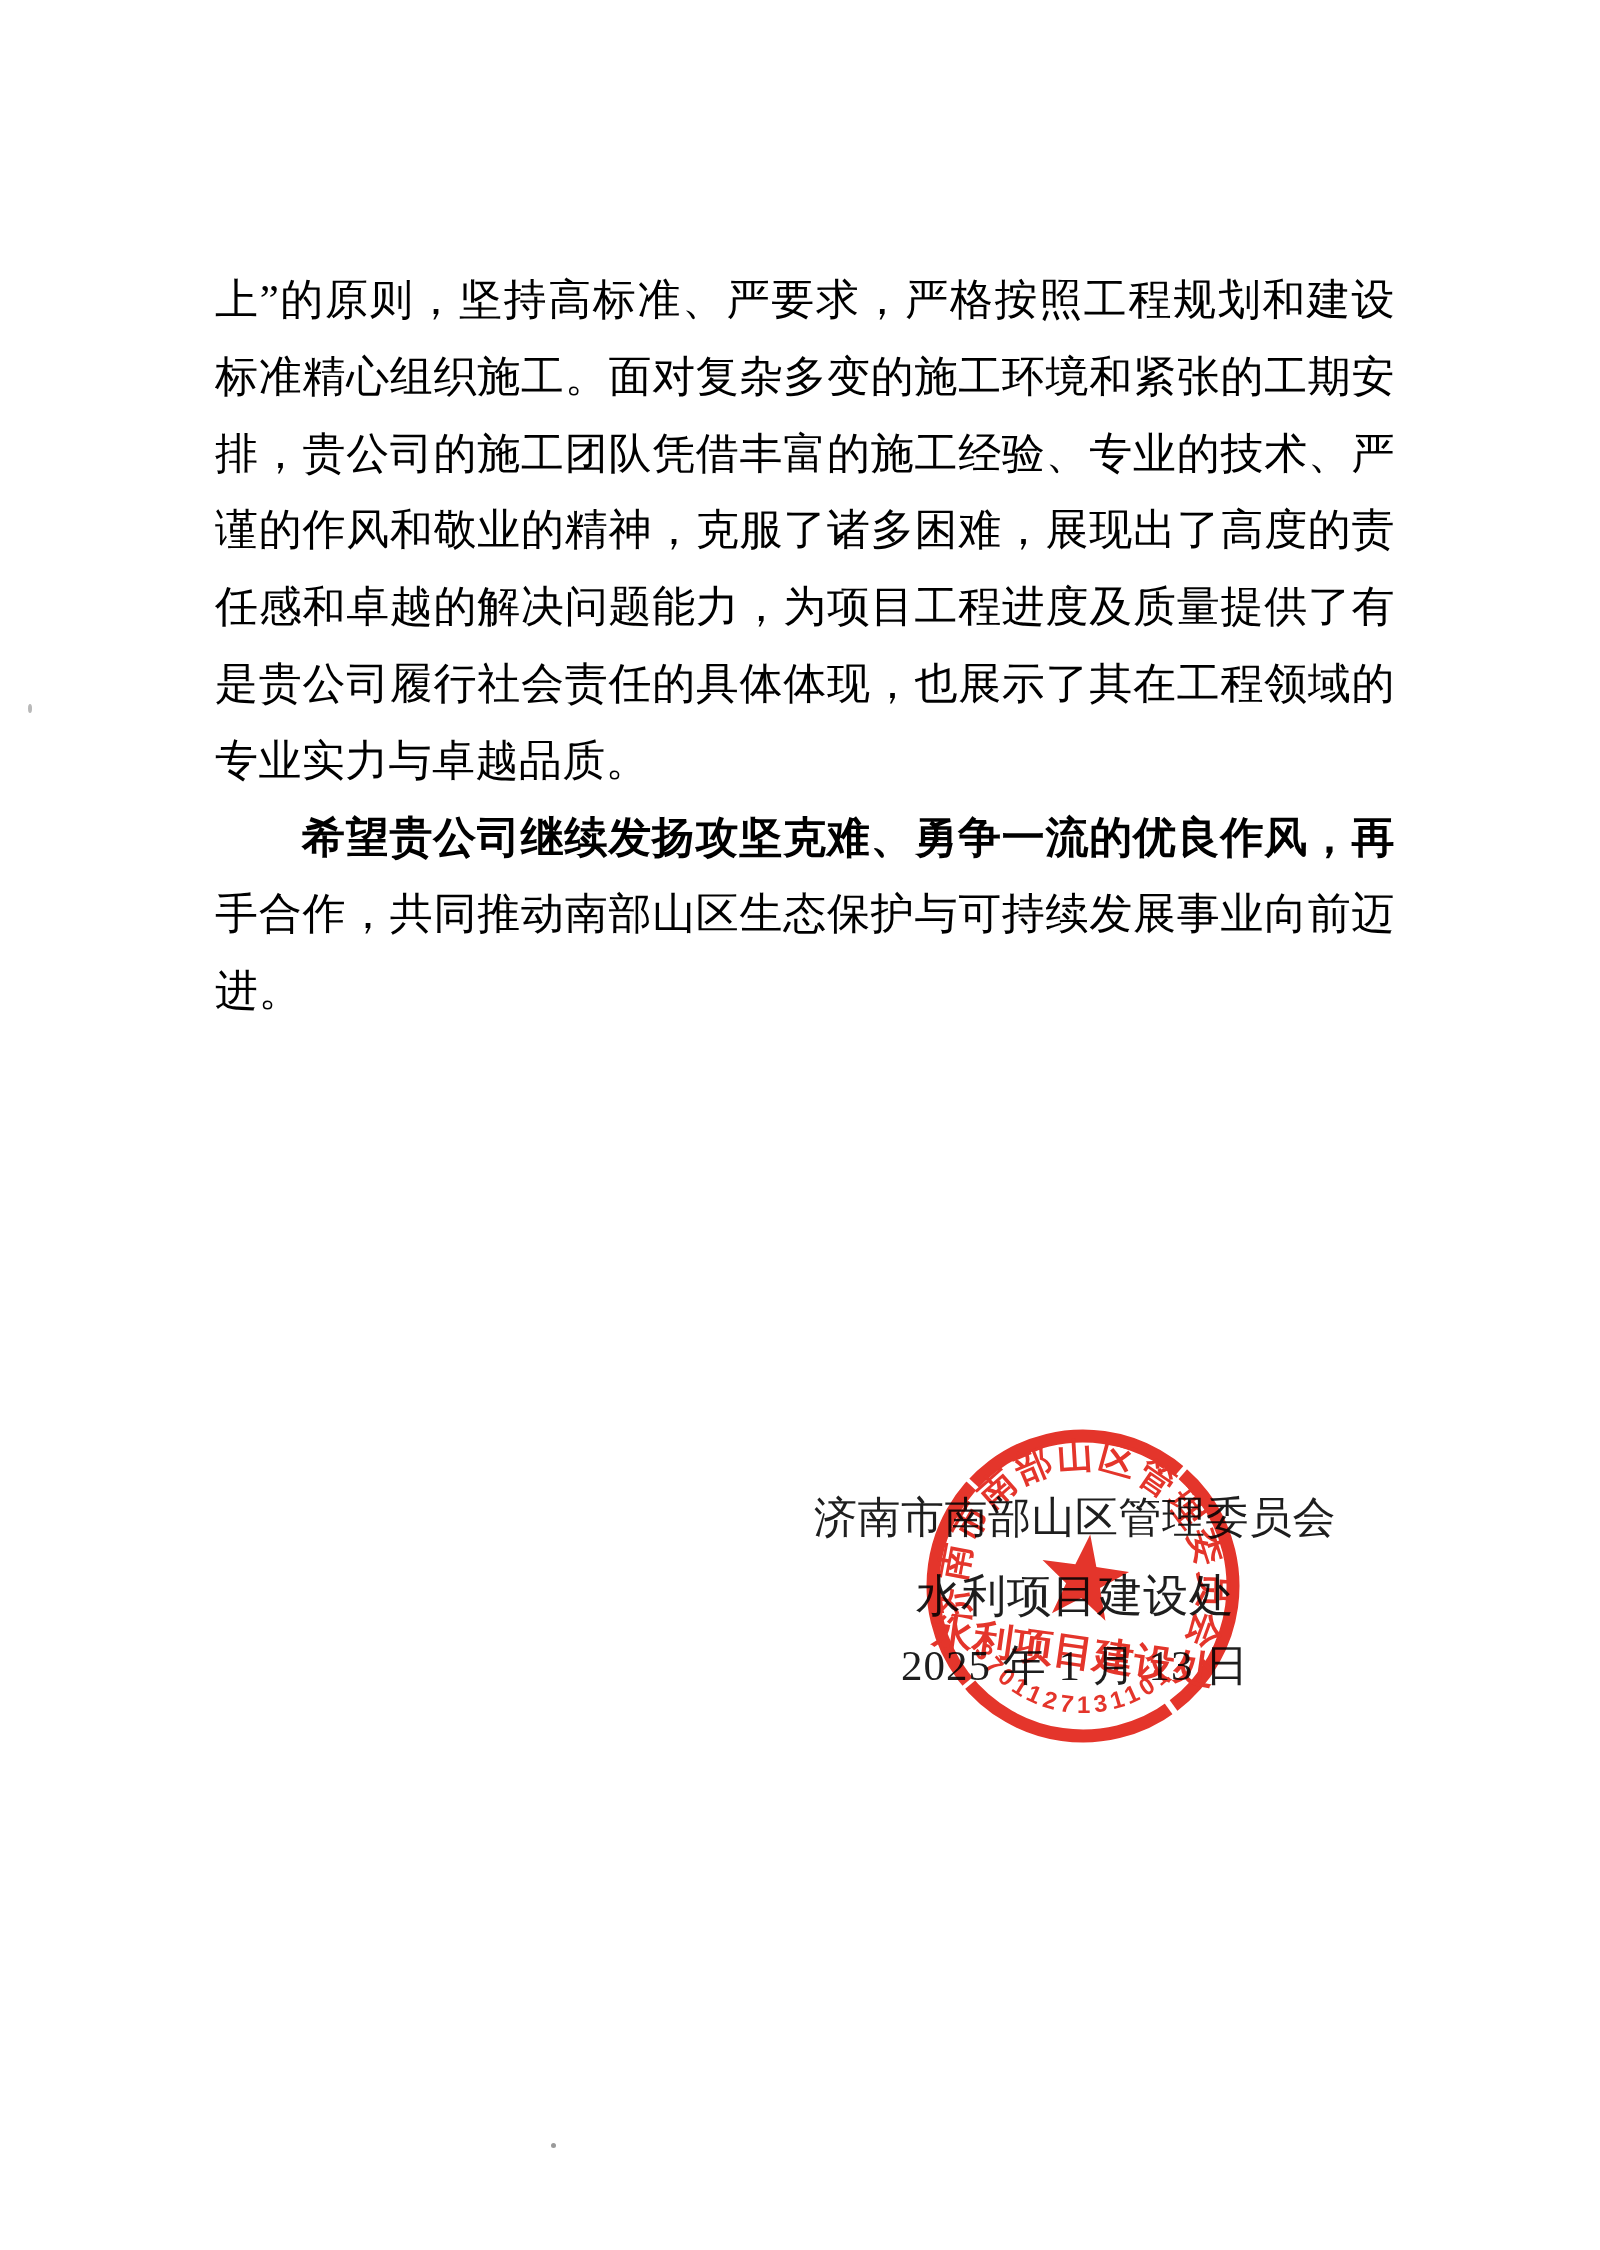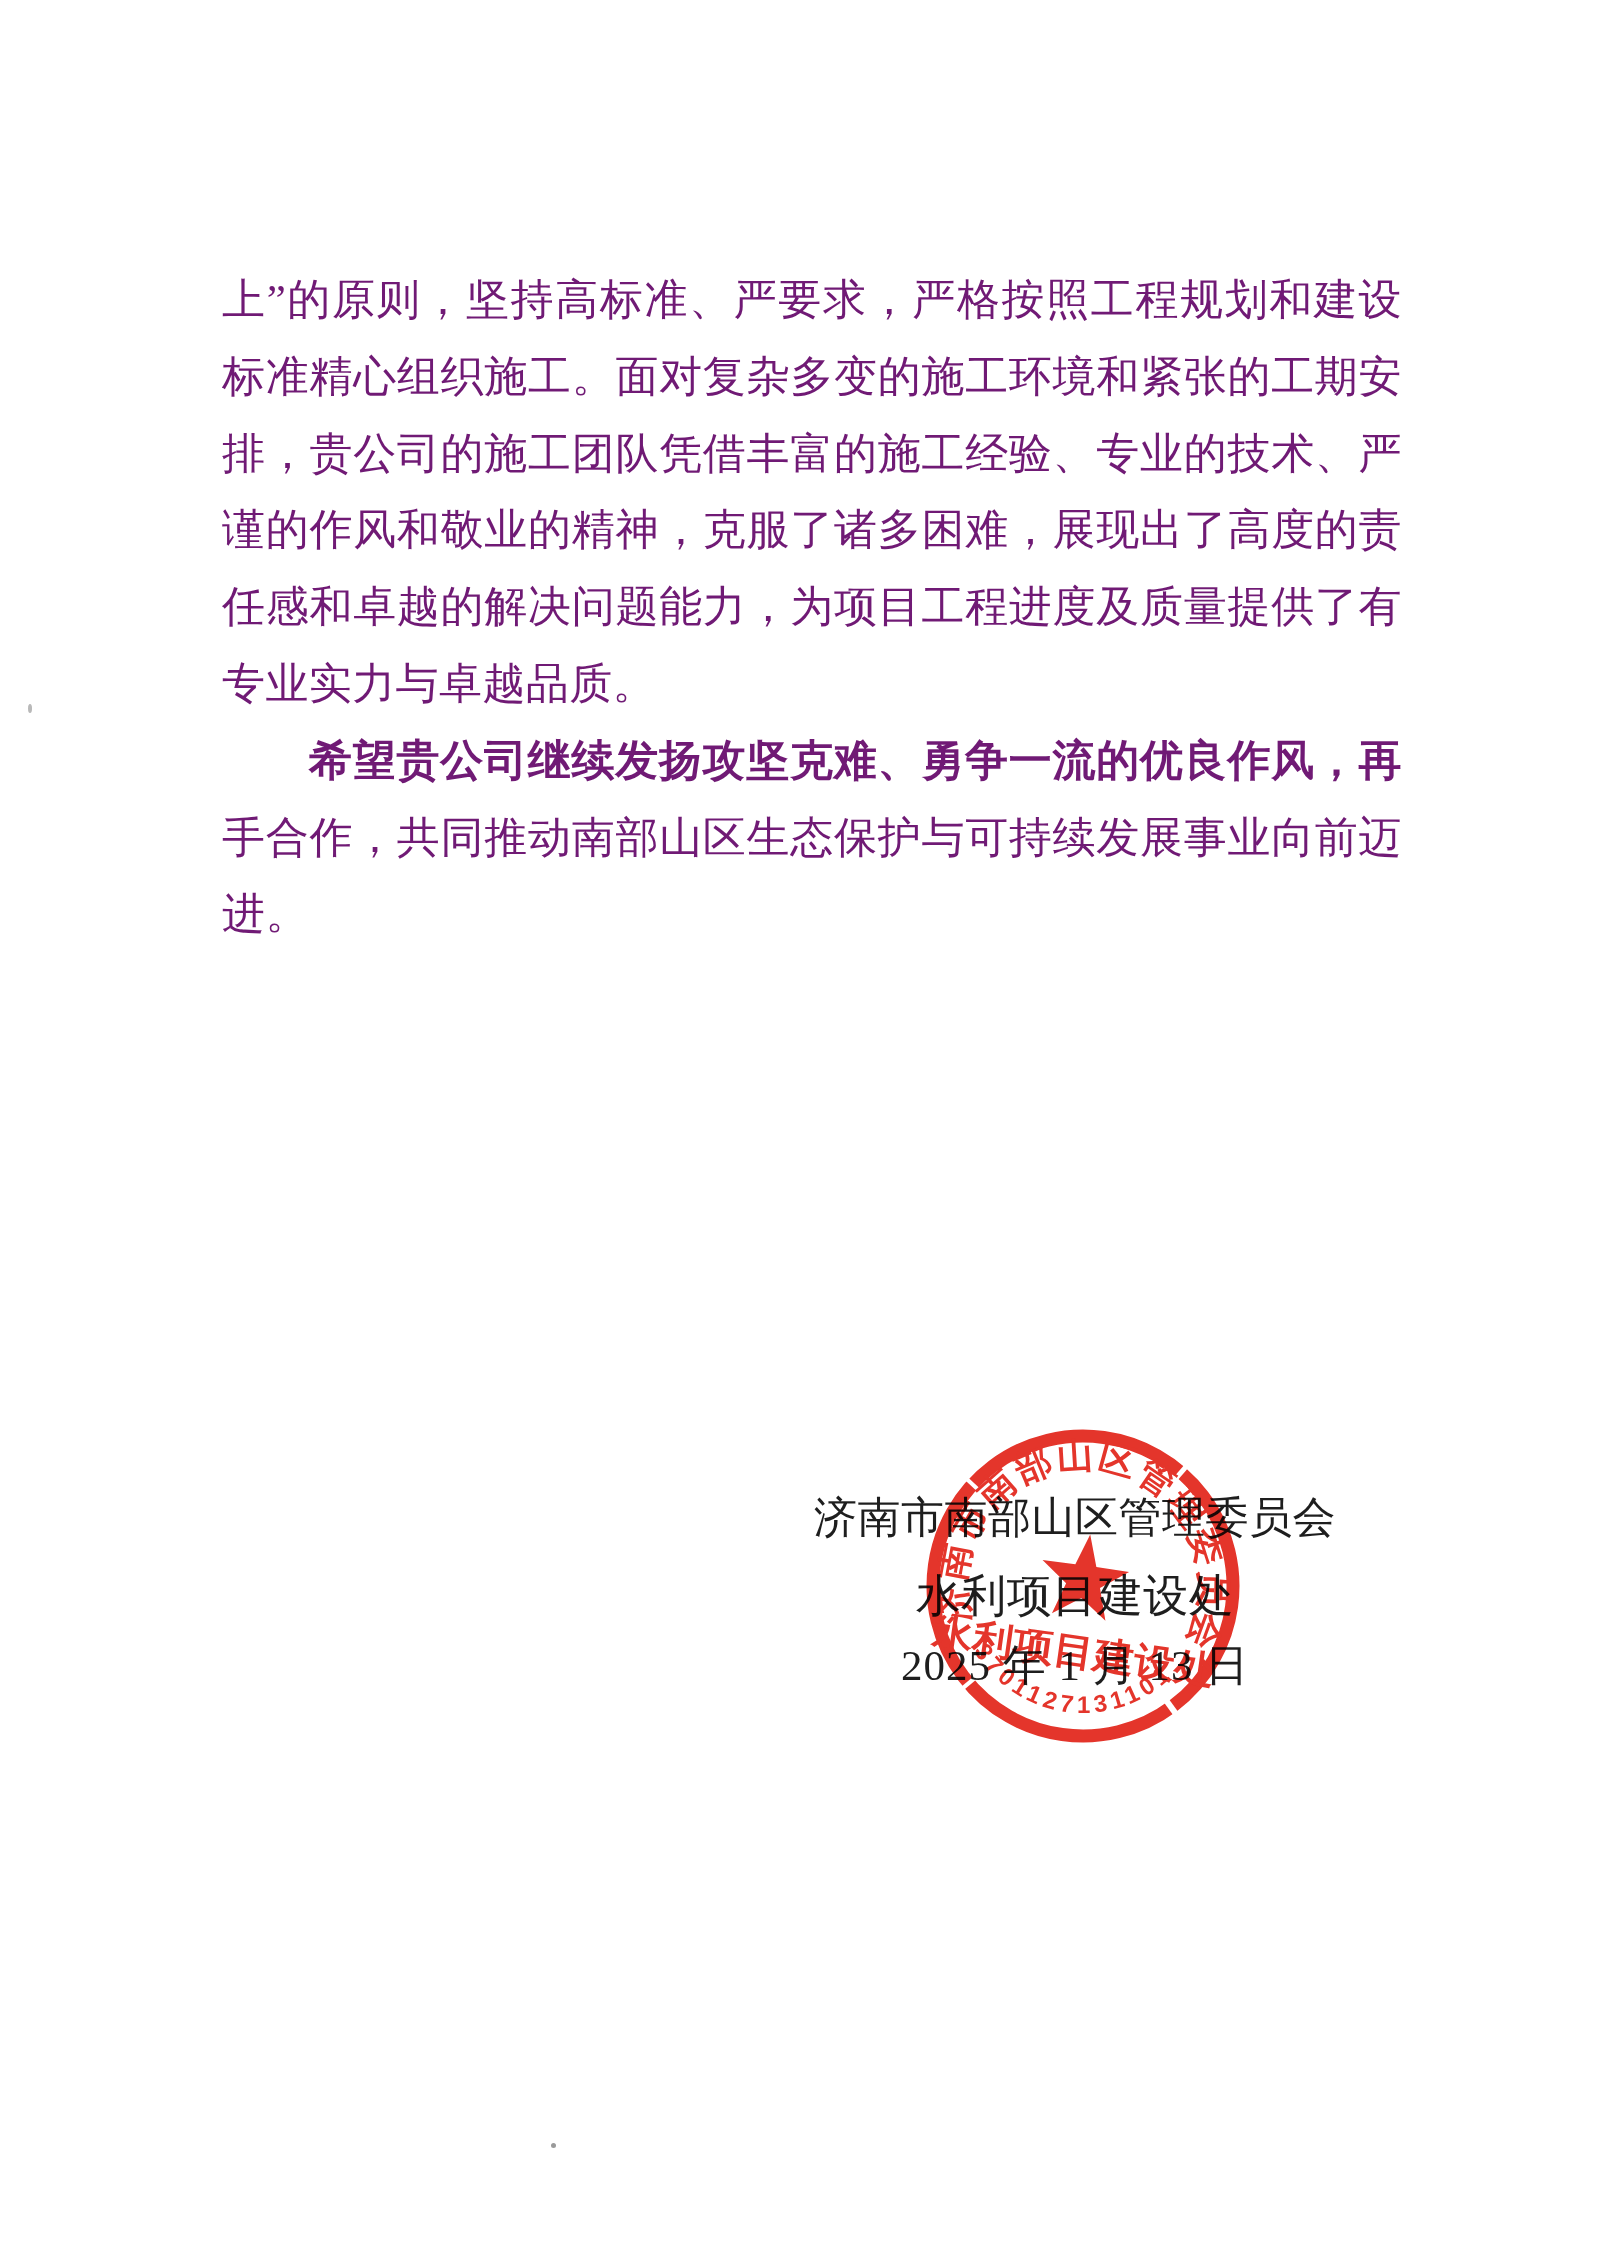--- a/index.html
+++ b/index.html
@@ -6,22 +6,22 @@
   body{
     width:1600px;height:2250px;
     background:#ffffff;
     font-family:"Liberation Serif", serif;
     position:relative;
     overflow:hidden;
   }
   .page{position:absolute;inset:0;background:#ffffff;}
   
   .body-text{
-    position:absolute;left:222px;top:262px;width:1180px;
-    color:#701a75;
+    position:absolute;left:215px;top:262px;width:1180px;
+    color:#000000;
   }
   .bline{
     display:block;width:100%;box-sizing:border-box;
     height:76.8px;line-height:76.8px;
     font-size:43px;letter-spacing:0.4px;
     white-space:nowrap;
   }
   .bline.full{white-space:normal;text-align:justify;text-align-last:justify;}
   .bline.ind{padding-left:87px;font-weight:bold;}
   
@@ -48,20 +48,21 @@
 <body>
 
 <div class="page">
 
   <div class="body-text">
       <div class="bline full">上”的原则，坚持高标准、严要求，严格按照工程规划和建设</div>
       <div class="bline full">标准精心组织施工。面对复杂多变的施工环境和紧张的工期安</div>
       <div class="bline full">排，贵公司的施工团队凭借丰富的施工经验、专业的技术、严</div>
       <div class="bline full">谨的作风和敬业的精神，克服了诸多困难，展现出了高度的责</div>
       <div class="bline full">任感和卓越的解决问题能力，为项目工程进度及质量提供了有</div>
+      <div class="bline full">是贵公司履行社会责任的具体体现，也展示了其在工程领域的</div>
       <div class="bline">专业实力与卓越品质。</div>
       <div class="bline full ind">希望贵公司继续发扬攻坚克难、勇争一流的优良作风，再</div>
       <div class="bline full">手合作，共同推动南部山区生态保护与可持续发展事业向前迈</div>
       <div class="bline">进。</div>
     </div>
 
   <div class="sig org1">济南市南部山区管理委员会</div>
   <div class="sig org2">水利项目建设处</div>
   <div class="sig date">2025 年 1 月 13 日</div>
 

